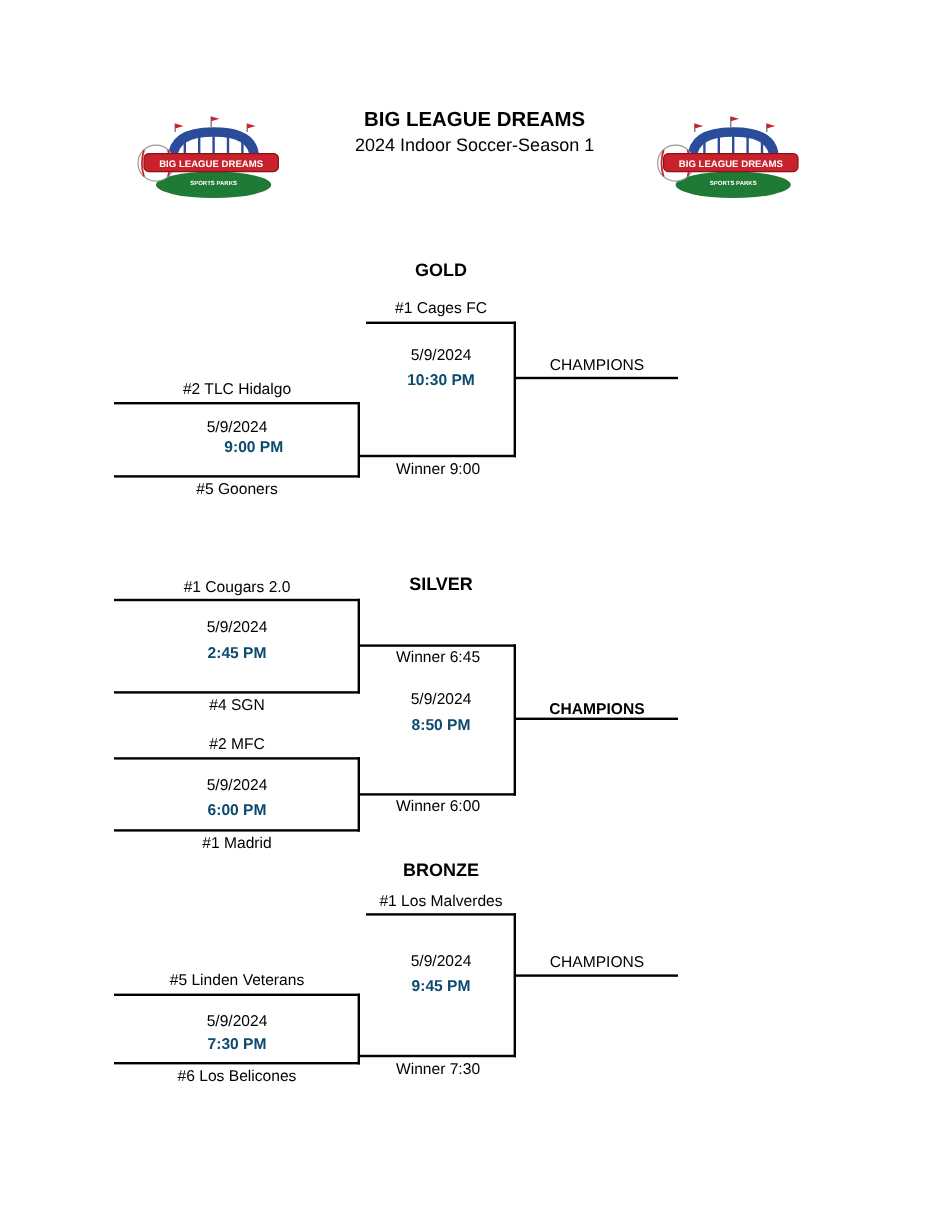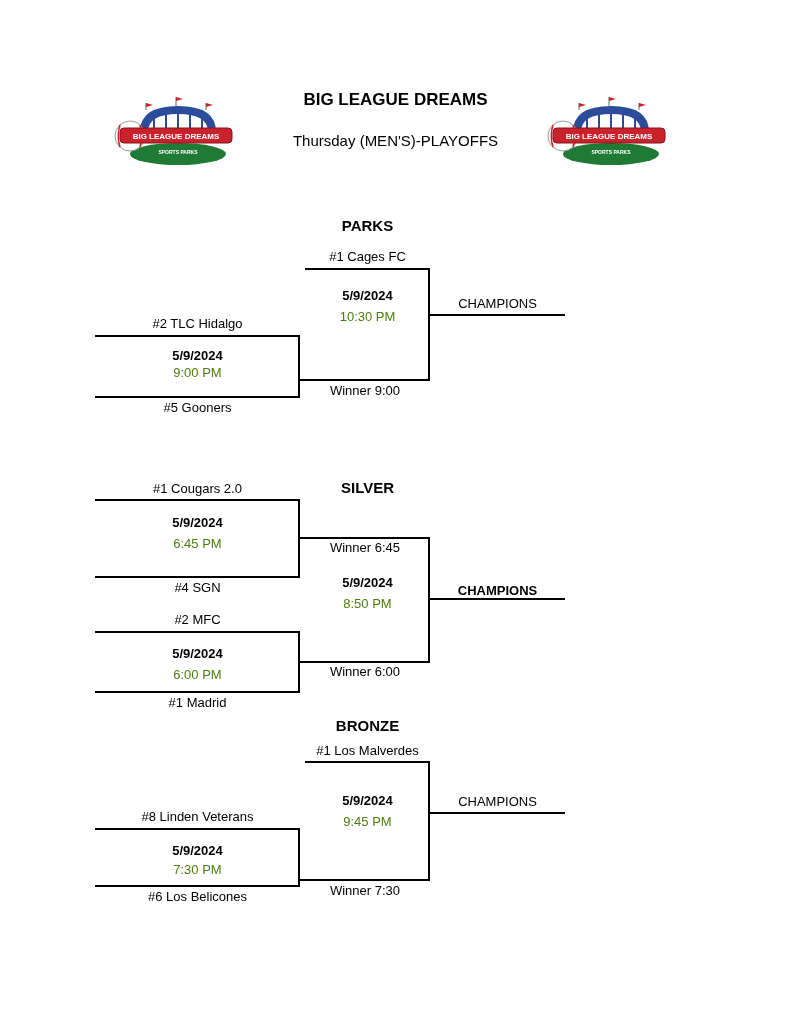--- a/index.html
+++ b/index.html
@@ -10,38 +10,38 @@
     height: 1024px;
     background: #ffffff;
     font-family: "Liberation Sans", sans-serif;
     color: #000000;
     overflow: hidden;
   }
   .hline { position: absolute; height: 2px; background: #000000; }
   .vline { position: absolute; width: 2px; background: #000000; }
   .lbl { position: absolute; font-size: 13px; text-align: center; white-space: nowrap; line-height: 1.1; }
   .team { font-size: 13px; }
-  .date { font-size: 13px; font-weight: bold; }
-  .time { font-size: 13px; font-weight: normal; color: #4d7c0f; }
+  .date { font-size: 13px; font-weight: normal; }
+  .time { font-size: 13px; font-weight: bold; color: #0c4a6e; }
   .slot { font-size: 13px; }
   .champions { font-size: 13px; }
   .champions.bold { font-weight: bold; }
   .section-title { font-size: 15px; font-weight: bold; }
   .header-title { position: absolute; left: 0; width: 791px; text-align: center; font-size: 17px; font-weight: bold; }
   .header-sub { position: absolute; left: 0; width: 791px; text-align: center; font-size: 15px; }
   .logo { position: absolute; width: 130px; height: 78px; }
   .logo text { font-family: "Liberation Sans", sans-serif; }
 </style>
 </head>
 <body>
 
 <div class="page">
 
   <div class="header-title" style="top:90px">BIG LEAGUE DREAMS</div>
-  <div class="header-sub" style="top:132px">Thursday (MEN'S)-PLAYOFFS</div>
+  <div class="header-sub" style="top:113px">2024 Indoor Soccer-Season 1</div>
 
   <svg class="logo" style="left:110px;top:94px" viewBox="0 0 130 78">
     <g>
       <path d="M30 38 Q30 12 68 12 Q106 12 106 38 L98 38 Q98 20 68 20 Q38 20 38 38 Z" fill="#2B4B9B"></path>
       <g stroke="#2B4B9B" stroke-width="2">
         <line x1="44" y1="22" x2="44" y2="38"></line>
           <line x1="56" y1="18" x2="56" y2="38"></line>
         <line x1="68" y1="17" x2="68" y2="38"></line>
           <line x1="80" y1="18" x2="80" y2="38"></line>
         <line x1="92" y1="22" x2="92" y2="38"></line>
@@ -97,46 +97,46 @@
       <path d="M10 31 Q6.5 42 10 53" fill="none" stroke="#C8232C" stroke-width="1.5"></path>
       <path d="M30 31 Q33.5 42 30 53" fill="none" stroke="#C8232C" stroke-width="1.5"></path>
     </g>
     <g>
       <rect x="10" y="34" width="112" height="15" rx="4" fill="#C8232C" stroke="#8c1118"></rect>
       <text x="66" y="45" font-size="8" font-weight="bold" fill="#ffffff" text-anchor="middle">BIG LEAGUE DREAMS</text>
     </g>
     <text x="68" y="60" font-size="5" font-weight="bold" fill="#ffffff" text-anchor="middle">SPORTS PARKS</text>
   </svg>
 
-  <div class="lbl section-title" style="left:305px;top:218px;width:125px">PARKS</div>
+  <div class="lbl section-title" style="left:305px;top:218px;width:125px">GOLD</div>
 
   <div class="lbl team" style="left:305px;top:250px;width:125px">#1 Cages FC</div>
   <div class="hline" style="left:305px;top:268px;width:125px"></div>
   <div class="lbl date" style="left:305px;top:289px;width:125px">5/9/2024</div>
   <div class="lbl time" style="left:305px;top:310px;width:125px">10:30 PM</div>
   <div class="vline" style="left:428px;top:268px;height:113px"></div>
   <div class="lbl champions" style="left:430px;top:297px;width:135px">CHAMPIONS</div>
   <div class="hline" style="left:430px;top:314px;width:135px"></div>
   <div class="hline" style="left:300px;top:379px;width:130px"></div>
   <div class="lbl slot" style="left:300px;top:384px;width:130px">Winner 9:00</div>
 
   <div class="lbl team" style="left:95px;top:317px;width:205px">#2 TLC Hidalgo</div>
   <div class="hline" style="left:95px;top:335px;width:205px"></div>
   <div class="lbl date" style="left:95px;top:349px;width:205px">5/9/2024</div>
-  <div class="lbl time" style="left:95px;top:366px;width:205px">9:00 PM</div>
+  <div class="lbl time" style="left:109px;top:366px;width:205px">9:00 PM</div>
   <div class="hline" style="left:95px;top:396px;width:205px"></div>
   <div class="lbl team" style="left:95px;top:401px;width:205px">#5 Gooners</div>
   <div class="vline" style="left:298px;top:335px;height:63px"></div>
 
   <div class="lbl section-title" style="left:305px;top:480px;width:125px">SILVER</div>
 
   <div class="lbl team" style="left:95px;top:482px;width:205px">#1 Cougars 2.0</div>
   <div class="hline" style="left:95px;top:499px;width:205px"></div>
   <div class="lbl date" style="left:95px;top:516px;width:205px">5/9/2024</div>
-  <div class="lbl time" style="left:95px;top:537px;width:205px">6:45 PM</div>
+  <div class="lbl time" style="left:95px;top:537px;width:205px">2:45 PM</div>
   <div class="hline" style="left:95px;top:576px;width:205px"></div>
   <div class="lbl team" style="left:95px;top:581px;width:205px">#4 SGN</div>
   <div class="vline" style="left:298px;top:499px;height:79px"></div>
   <div class="hline" style="left:300px;top:537px;width:130px"></div>
   <div class="lbl slot" style="left:300px;top:541px;width:130px">Winner 6:45</div>
 
   <div class="lbl team" style="left:95px;top:613px;width:205px">#2 MFC</div>
   <div class="hline" style="left:95px;top:631px;width:205px"></div>
   <div class="lbl date" style="left:95px;top:647px;width:205px">5/9/2024</div>
   <div class="lbl time" style="left:95px;top:668px;width:205px">6:00 PM</div>
@@ -157,21 +157,21 @@
   <div class="lbl team" style="left:305px;top:744px;width:125px">#1 Los Malverdes</div>
   <div class="hline" style="left:305px;top:761px;width:125px"></div>
   <div class="lbl date" style="left:305px;top:794px;width:125px">5/9/2024</div>
   <div class="lbl time" style="left:305px;top:815px;width:125px">9:45 PM</div>
   <div class="vline" style="left:428px;top:761px;height:120px"></div>
   <div class="lbl champions" style="left:430px;top:795px;width:135px">CHAMPIONS</div>
   <div class="hline" style="left:430px;top:812px;width:135px"></div>
   <div class="hline" style="left:300px;top:879px;width:130px"></div>
   <div class="lbl slot" style="left:300px;top:884px;width:130px">Winner 7:30</div>
 
-  <div class="lbl team" style="left:95px;top:810px;width:205px">#8 Linden Veterans</div>
+  <div class="lbl team" style="left:95px;top:810px;width:205px">#5 Linden Veterans</div>
   <div class="hline" style="left:95px;top:828px;width:205px"></div>
   <div class="lbl date" style="left:95px;top:844px;width:205px">5/9/2024</div>
   <div class="lbl time" style="left:95px;top:863px;width:205px">7:30 PM</div>
   <div class="hline" style="left:95px;top:885px;width:205px"></div>
   <div class="lbl team" style="left:95px;top:890px;width:205px">#6 Los Belicones</div>
   <div class="vline" style="left:298px;top:828px;height:59px"></div>
 
 </div>
 
 </body></html>

